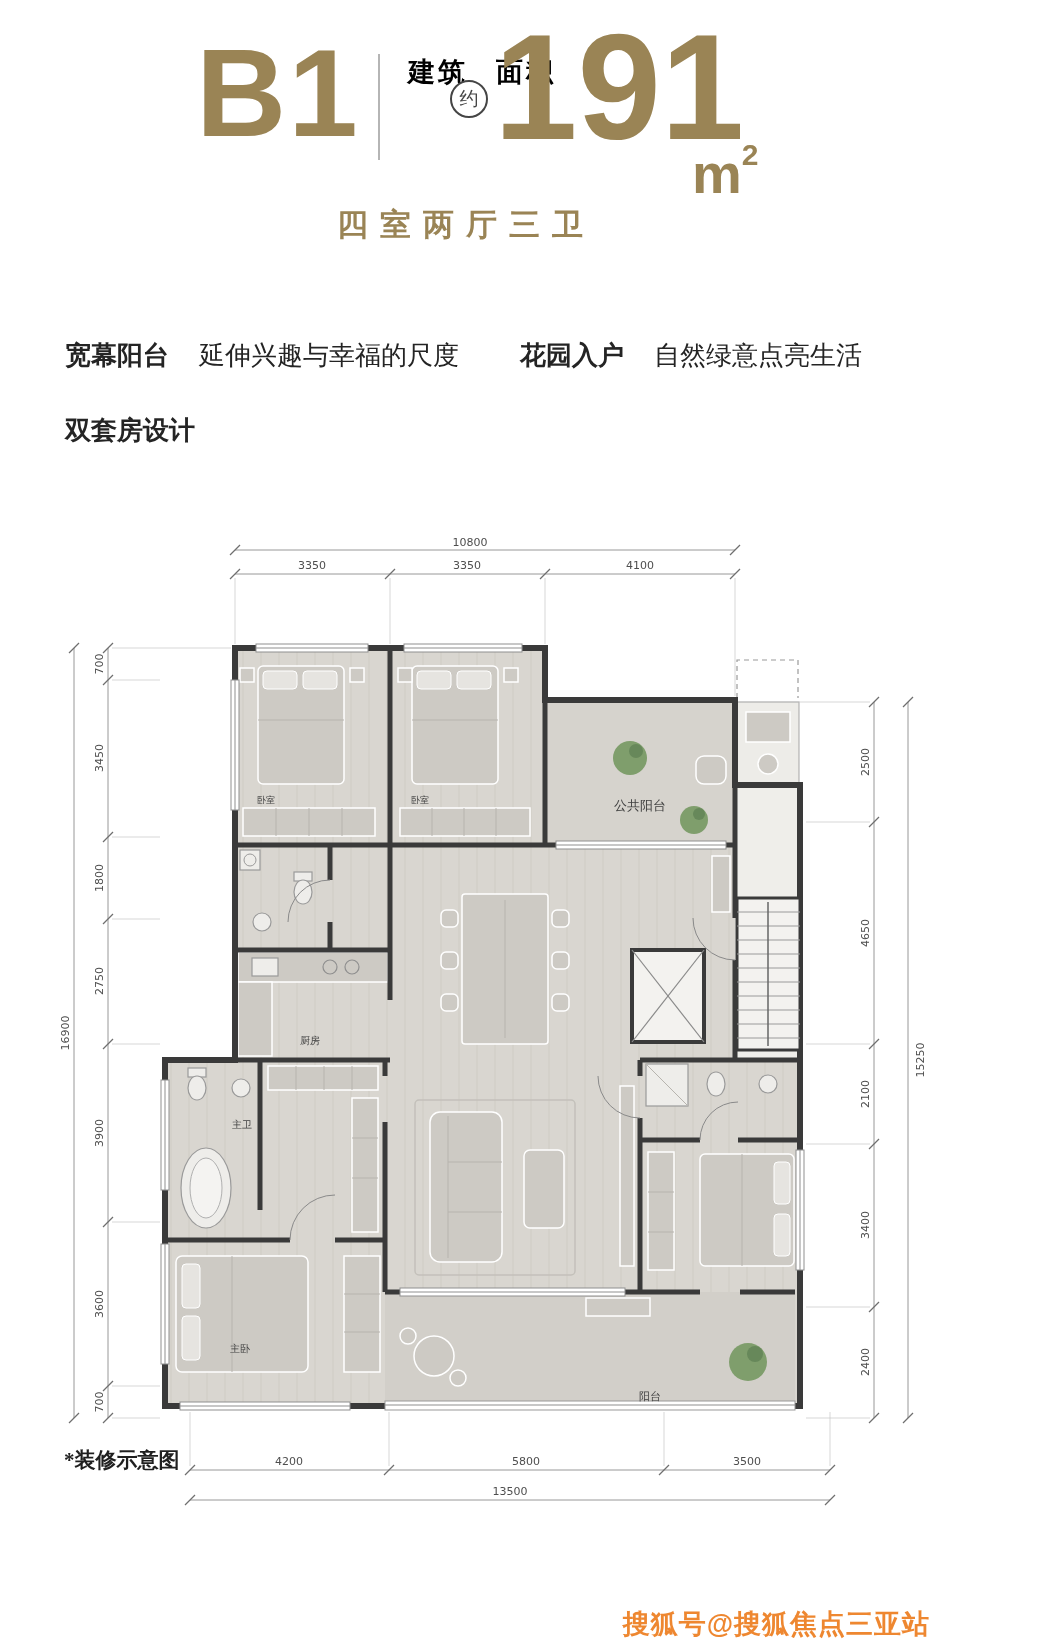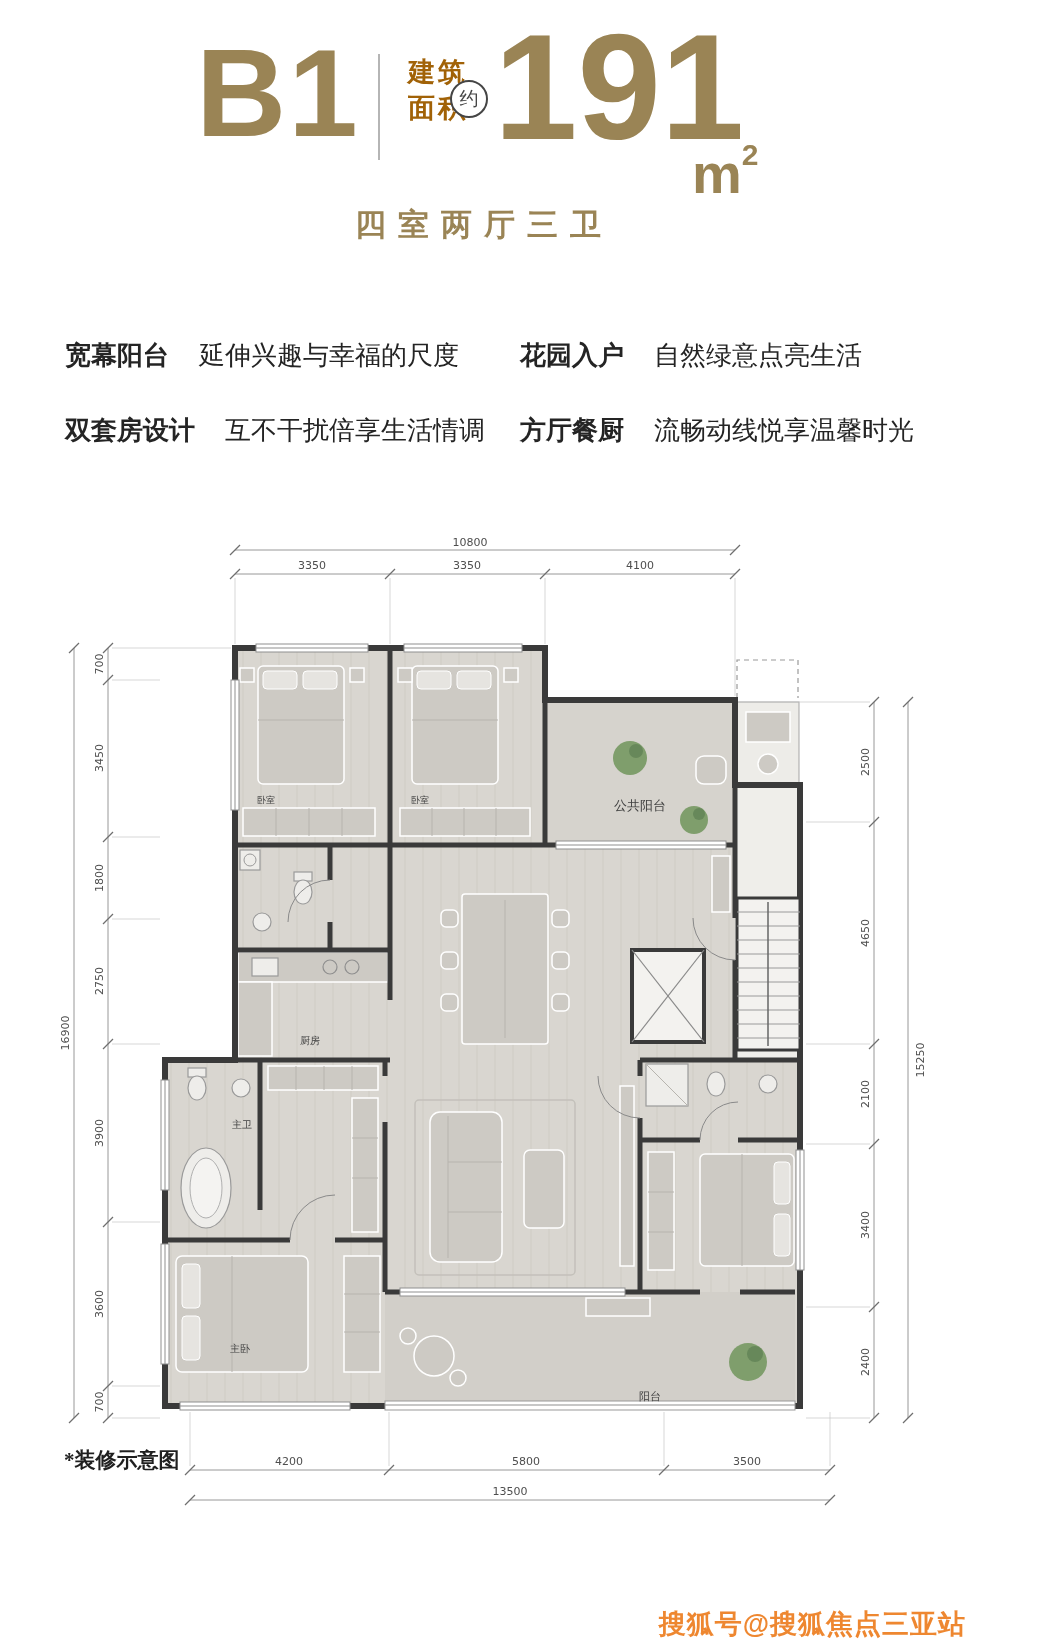--- a/index.html
+++ b/index.html
@@ -1,24 +1,24 @@
 <!DOCTYPE html>
 <html style="--accent: #9a8455; --wall: #3a3a3a; --floor: #d9d6d0; --balcony_floor: #d2cfc9; --plant: #7f9e6c; --watermark: #ed7d1f; --dim_text: #4e4e4e;"><head>
 <meta charset="utf-8">
 <style>
   html,body{margin:0;padding:0;background:#fff;}
   .page{position:relative;width:932px;height:1645px;background:#fff;overflow:hidden;
-        font-family:"Liberation Sans",sans-serif;padding-left:36px;}
+        font-family:"Liberation Sans",sans-serif;}
 
   
   .unit{position:absolute;left:196px;top:30px;font-size:125px;line-height:1;font-weight:700;
         color:var(--accent,#9a8455);letter-spacing:2px;}
   .hdr-divider{position:absolute;left:378px;top:54px;width:2px;height:106px;background:#b5b5b5;}
-  .area-label{position:absolute;left:408px;top:54px;display:flex;flex-direction:column;
-        font-size:27px;font-weight:600;color:#a16207;letter-spacing:3px;}
+  .area-label{position:absolute;left:408px;top:54px;display:flex;flex-direction:row;gap:28px;
+        font-size:27px;font-weight:600;color:#000000;letter-spacing:3px;}
   .approx-badge{position:absolute;left:450px;top:80px;width:34px;height:34px;border:2.5px solid #454545;
         border-radius:50%;display:flex;align-items:center;justify-content:center;font-size:19px;
         color:#454545;background:#fff;}
   .area-value{position:absolute;left:494px;top:12px;font-size:150px;line-height:1;font-weight:700;
         color:var(--accent,#9a8455);}
   .area-unit{position:absolute;left:692px;top:98px;font-size:56px;font-weight:700;
         color:var(--accent,#9a8455);margin-top:40px;}
   .area-unit sup{font-size:30px;vertical-align:28px;}
   .subtitle{position:absolute;top:204px;left:0;width:100%;text-align:center;font-size:31px;
         font-weight:700;color:var(--accent,#9a8455);letter-spacing:12px;}
@@ -76,25 +76,20 @@
     <div class="feature">
       <span class="ft">宽幕阳台</span>
       <span class="fd">延伸兴趣与幸福的尺度</span>
     </div>
     <div class="feature">
       <span class="ft">花园入户</span>
       <span class="fd">自然绿意点亮生活</span>
     </div>
     <div class="feature">
       <span class="ft">双套房设计</span>
-      <span class="fd">互不干扰倍享生活情调</span>
-    </div>
-    <div class="feature">
-      <span class="ft">方厅餐厨</span>
-      <span class="fd">流畅动线悦享温馨时光</span>
     </div>
   </div>
 
   <svg class="plan" viewBox="0 0 1040 1000" xmlns="http://www.w3.org/2000/svg">
     <defs>
       <g id="tk">
           <line x1="-5" y1="5" x2="5" y2="-5" stroke="#6f6f6f" stroke-width="1.3"></line>
         </g>
       <pattern id="wd" width="18" height="18" patternUnits="userSpaceOnUse">
         <rect width="18" height="18" fill="#d9d6d0"></rect>

